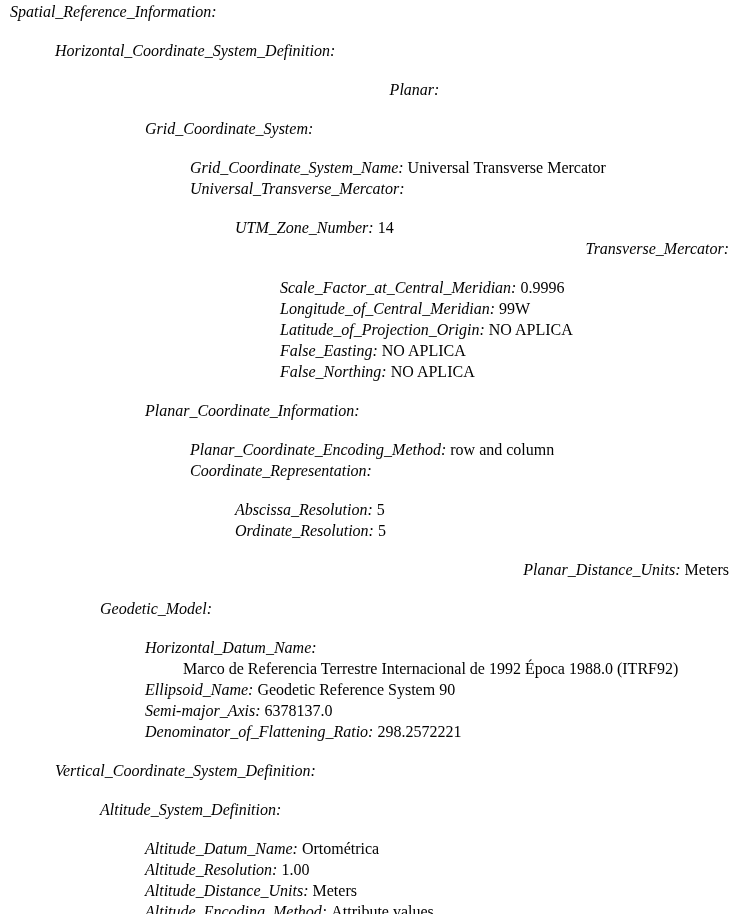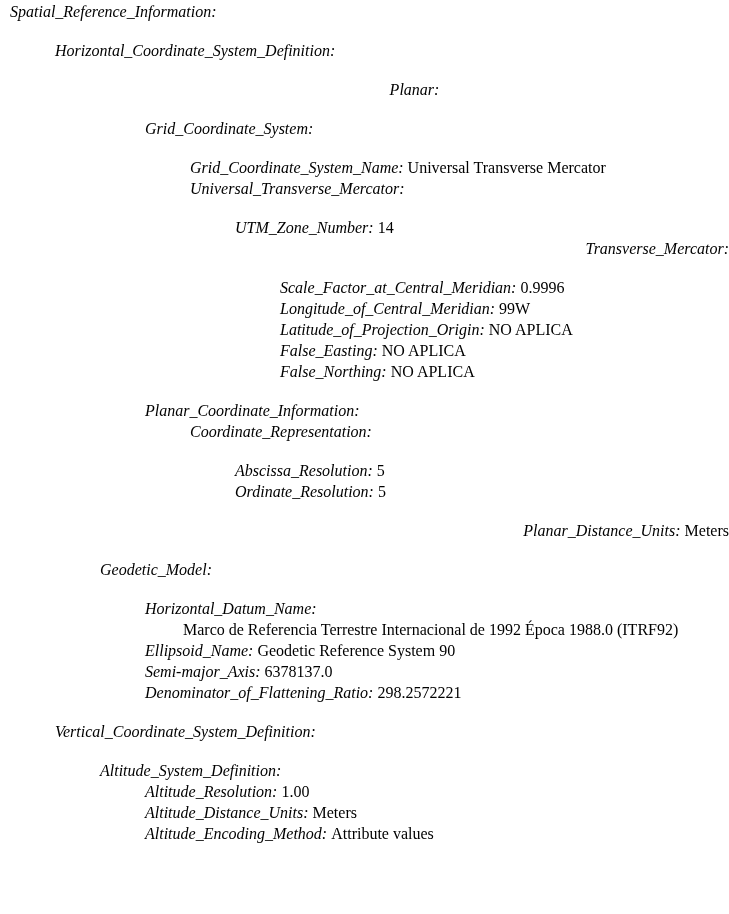--- a/index.html
+++ b/index.html
@@ -45,28 +45,30 @@
     <div class="line gap" style="padding-left: 180px;"><em class="label">Grid_Coordinate_System_Name:</em><span class="value">Universal Transverse Mercator</span></div>
     <div class="line" style="padding-left: 180px;"><em class="label">Universal_Transverse_Mercator:</em></div>
     <div class="line gap" style="padding-left: 225px;"><em class="label">UTM_Zone_Number:</em><span class="value">14</span></div>
     <div class="line" style="padding-left: 225px; text-align: right;"><em class="label">Transverse_Mercator:</em></div>
     <div class="line gap" style="padding-left: 270px;"><em class="label">Scale_Factor_at_Central_Meridian:</em><span class="value">0.9996</span></div>
     <div class="line" style="padding-left: 270px;"><em class="label">Longitude_of_Central_Meridian:</em><span class="value">99W</span></div>
     <div class="line" style="padding-left: 270px;"><em class="label">Latitude_of_Projection_Origin:</em><span class="value">NO APLICA</span></div>
     <div class="line" style="padding-left: 270px;"><em class="label">False_Easting:</em><span class="value">NO APLICA</span></div>
     <div class="line" style="padding-left: 270px;"><em class="label">False_Northing:</em><span class="value">NO APLICA</span></div>
     <div class="line gap" style="padding-left: 135px;"><em class="label">Planar_Coordinate_Information:</em></div>
+    <div class="line gap" style="padding-left: 180px;"><em class="label">Planar_Coordinate_Encoding_Method:</em><span class="value">row and column</span></div>
     <div class="line" style="padding-left: 180px;"><em class="label">Coordinate_Representation:</em></div>
     <div class="line gap" style="padding-left: 225px;"><em class="label">Abscissa_Resolution:</em><span class="value">5</span></div>
     <div class="line" style="padding-left: 225px;"><em class="label">Ordinate_Resolution:</em><span class="value">5</span></div>
     <div class="line gap" style="padding-left: 180px; text-align: right;"><em class="label">Planar_Distance_Units:</em><span class="value">Meters</span></div>
     <div class="line gap" style="padding-left: 90px;"><em class="label">Geodetic_Model:</em></div>
     <div class="line gap" style="padding-left: 135px;"><em class="label">Horizontal_Datum_Name:</em></div>
     <div class="line" style="padding-left: 180px;"><span class="value" style="margin-left: 0px; text-align: right;">Marco de Referencia Terrestre Internacional de 1992 Época 1988.0 (ITRF92)</span></div>
     <div class="line" style="padding-left: 135px;"><em class="label">Ellipsoid_Name:</em><span class="value">Geodetic Reference System 90</span></div>
     <div class="line" style="padding-left: 135px;"><em class="label">Semi-major_Axis:</em><span class="value">6378137.0</span></div>
     <div class="line" style="padding-left: 135px;"><em class="label">Denominator_of_Flattening_Ratio:</em><span class="value">298.2572221</span></div>
     <div class="line gap" style="padding-left: 45px;"><em class="label">Vertical_Coordinate_System_Definition:</em></div>
     <div class="line gap" style="padding-left: 90px;"><em class="label">Altitude_System_Definition:</em></div>
+    <div class="line gap" style="padding-left: 135px;"><em class="label">Altitude_Datum_Name:</em><span class="value">Ortométrica</span></div>
     <div class="line" style="padding-left: 135px;"><em class="label">Altitude_Resolution:</em><span class="value">1.00</span></div>
     <div class="line" style="padding-left: 135px;"><em class="label">Altitude_Distance_Units:</em><span class="value">Meters</span></div>
     <div class="line" style="padding-left: 135px;"><em class="label">Altitude_Encoding_Method:</em><span class="value">Attribute values</span></div>
   </main>
 
 </body></html>

